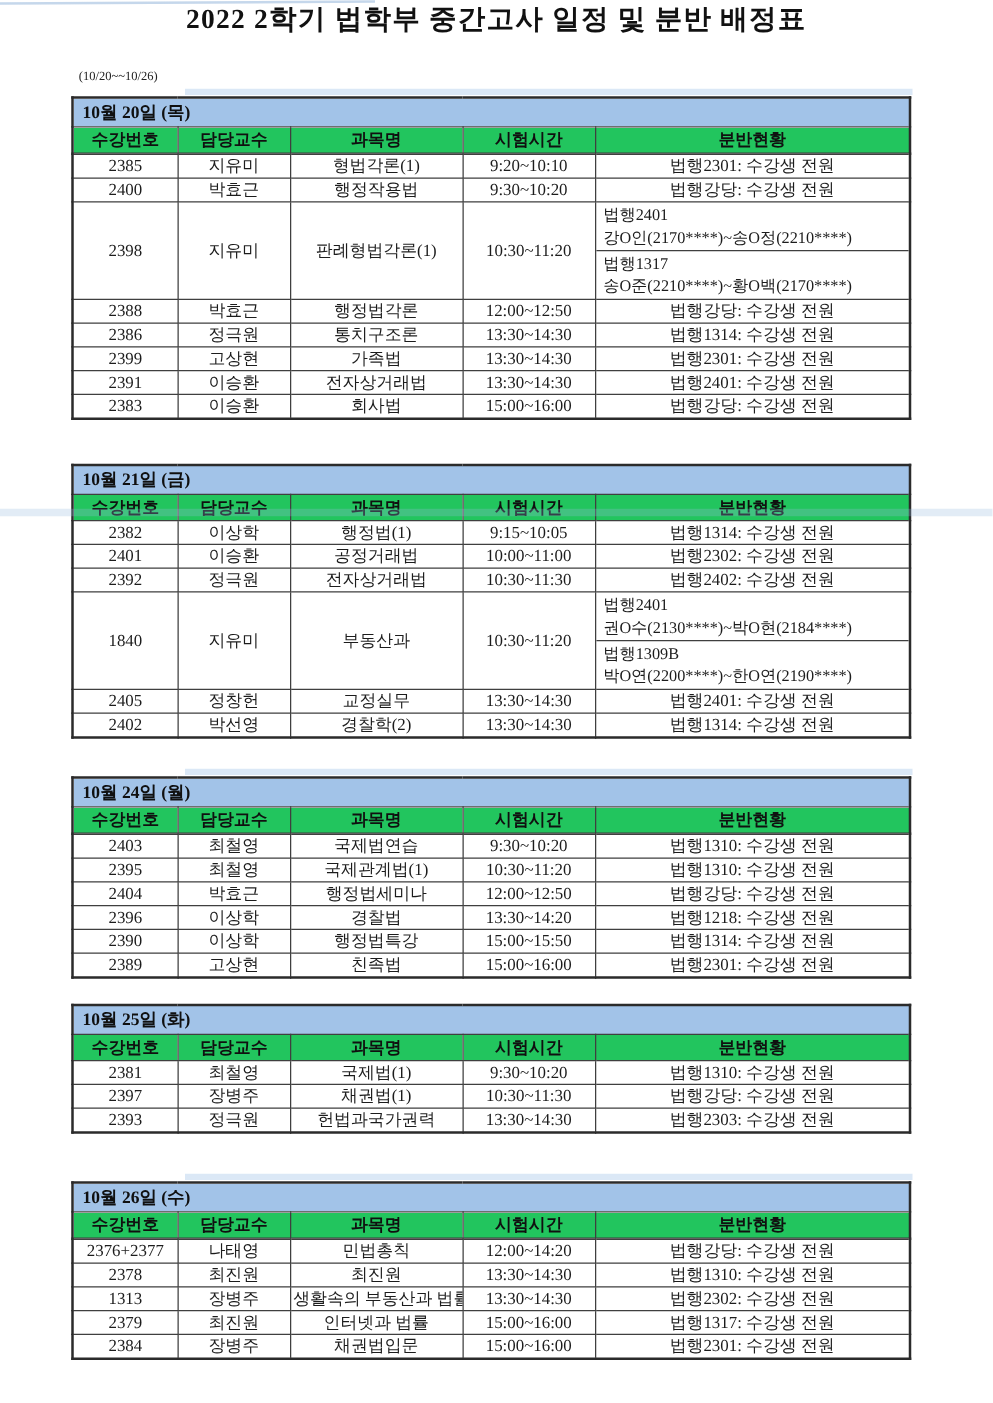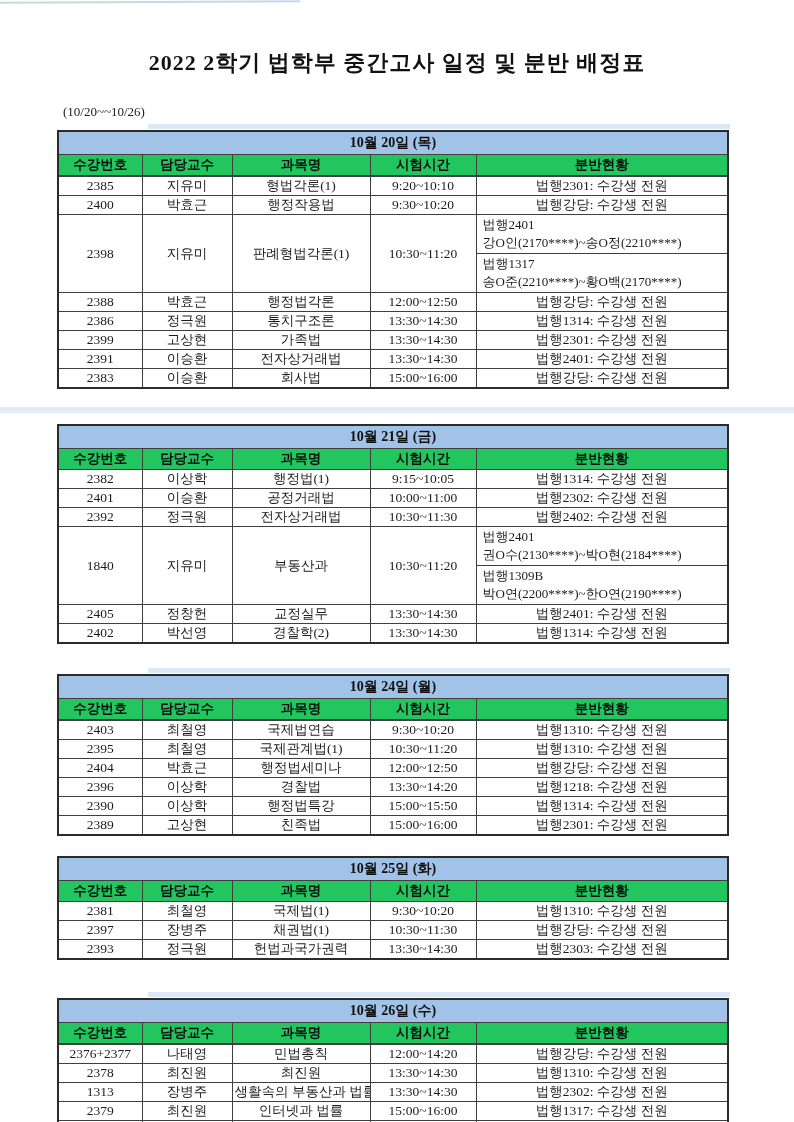--- a/index.html
+++ b/index.html
@@ -2,41 +2,41 @@
 <html><head>
 <meta charset="utf-8">
 <style>
   html,body{margin:0;padding:0;}
   body{
     width:794px;height:1122px;background:#ffffff;position:relative;overflow:hidden;
     font-family:"Liberation Serif","DejaVu Serif",serif;color:#1c1c1c;
   }
   .page{position:relative;width:794px;height:1122px;}
   .title{
-    margin:0;padding-top:48px;text-align:center;
+    margin:0;text-align:center;
     font-size:22px;font-weight:700;letter-spacing:1px;color:#111;
   }
   .subtitle{
-    margin:26px 0 10px 63px;font-size:13px;color:#222;
+    margin:26px 0 10px 63px;font-size:10px;color:#222;
   }
   #tables{margin-left:57px;width:672px;}
   table.sched{
     border-collapse:collapse;table-layout:fixed;width:672px;
     border:2px solid #2b2b2b;position:relative;
   }
   
   #tables table.sched:nth-of-type(odd)::before{
     content:"";position:absolute;top:-7px;left:90px;right:-2px;height:5px;
     background:rgba(165,198,232,0.40);
   }
   .sched th,.sched td{
     border:1px solid #3f3f3f;overflow:hidden;
   }
   .date-cell{
-    background:#a2c3e8;text-align:center;font-size:14px;font-weight:700;
+    background:#a2c3e8;text-align:left;font-size:14px;font-weight:700;
     padding:2px 7px;height:17px;color:#101010;
   }
   .col-row th{
     background:#22c55e;font-size:13.5px;font-weight:600;height:17px;
     text-align:center;color:#101010;padding:1px 2px;
   }
   .sched td{
     font-size:13.5px;height:18px;text-align:center;padding:0 2px;
     white-space:nowrap;color:#1c1c1c;vertical-align:middle;
   }

